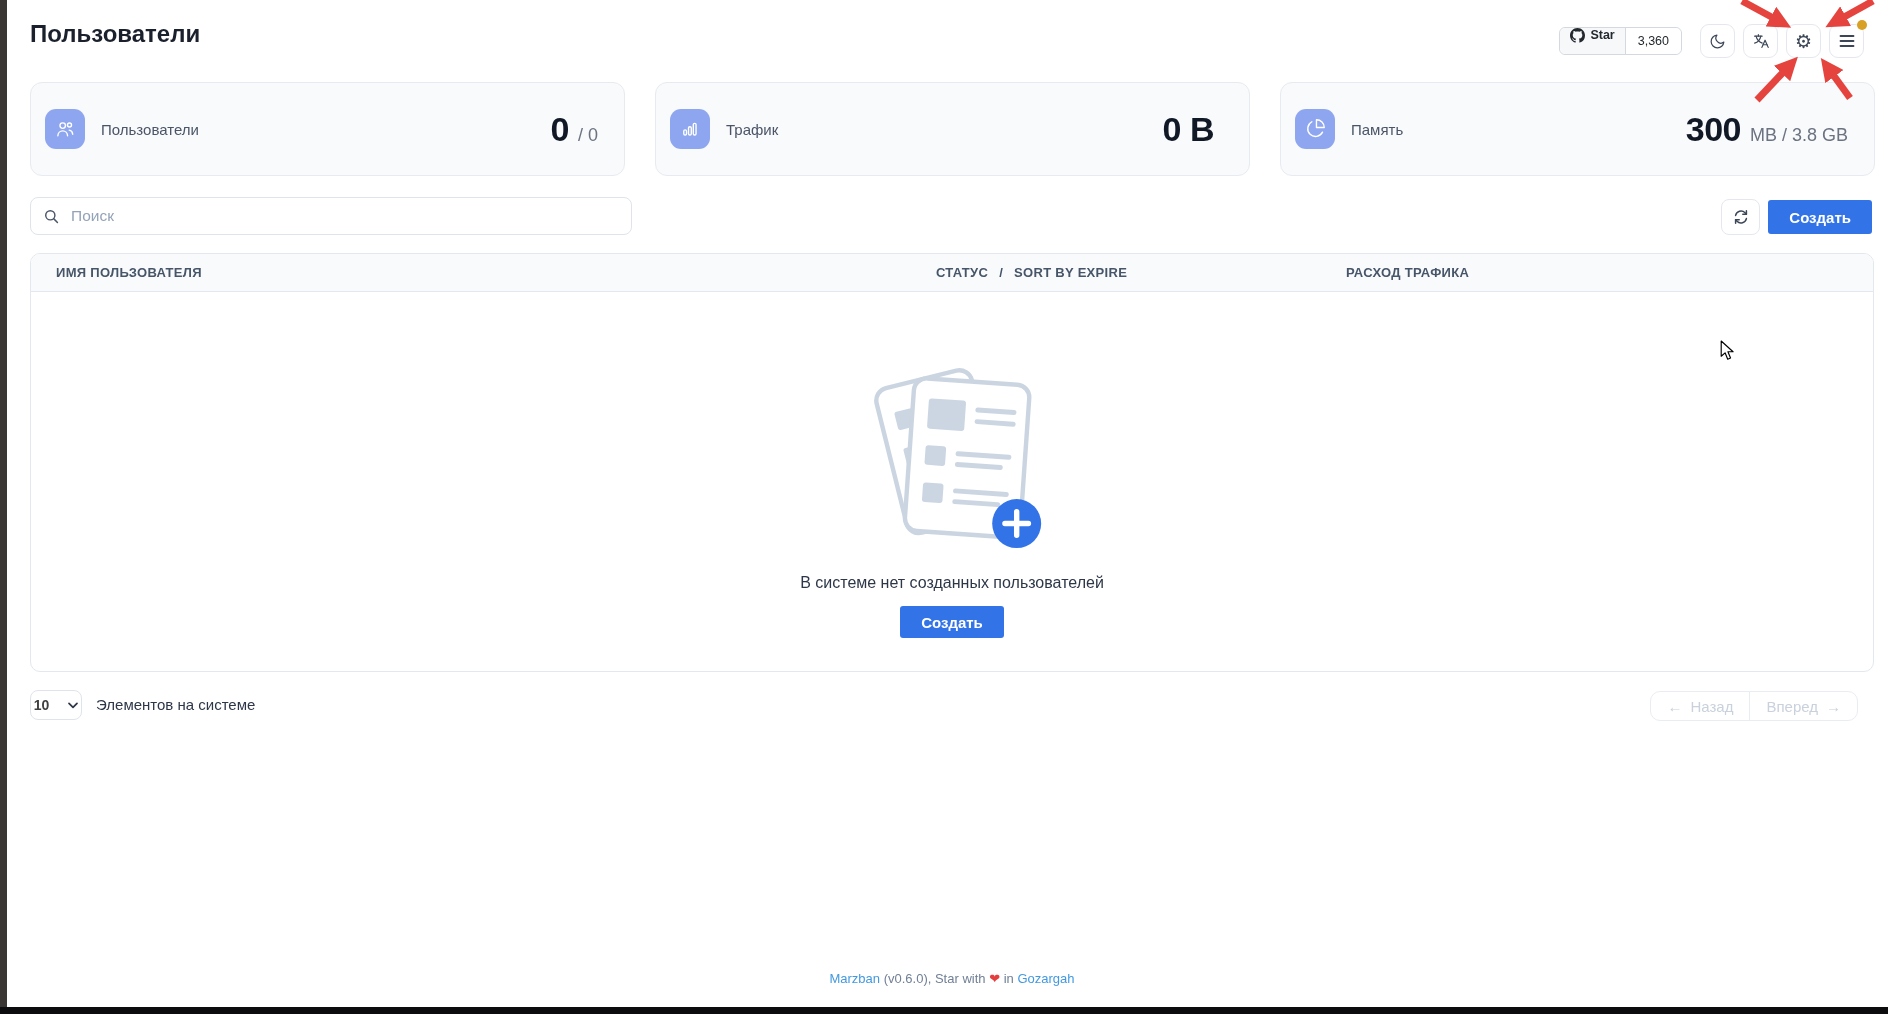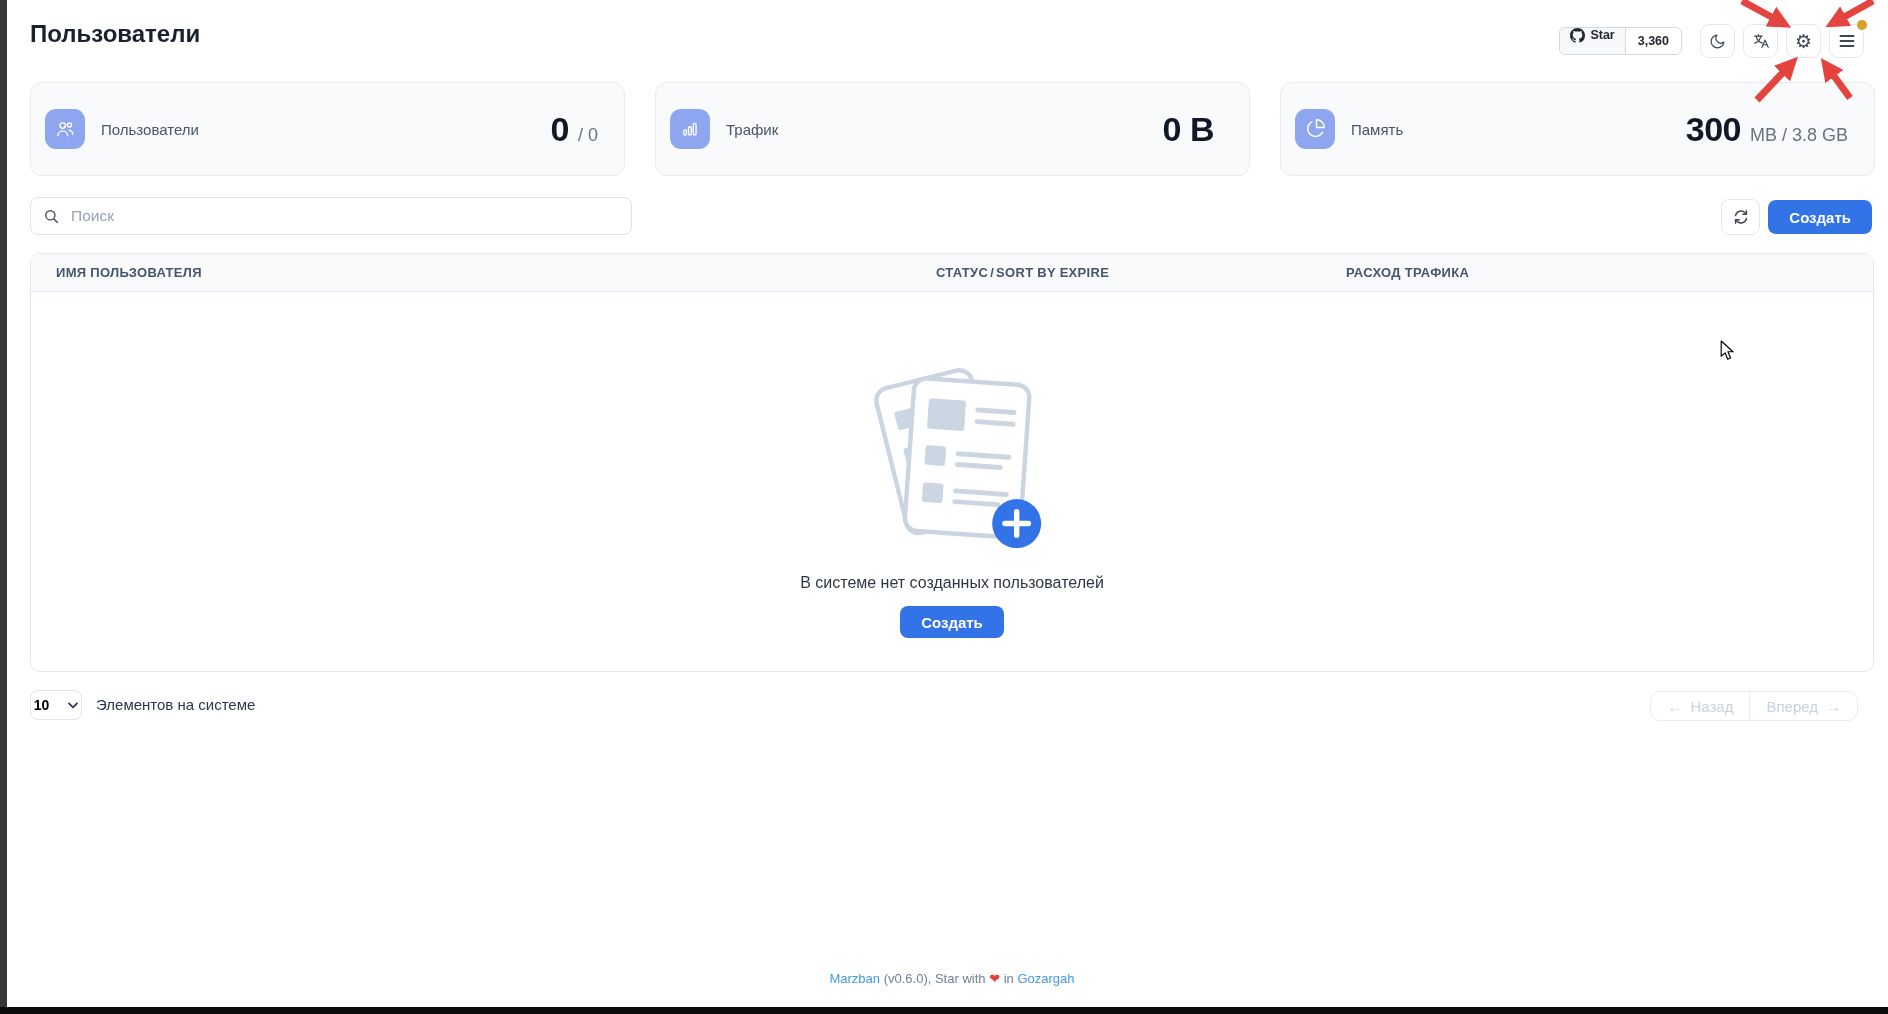--- a/index.html
+++ b/index.html
@@ -8,57 +8,57 @@
 
   .left-strip{position:absolute;left:0;top:0;width:7px;height:1014px;background:#3a3633;}
   .bottom-bar{position:absolute;left:0;bottom:0;width:1888px;height:7px;background:#0c0c0e;}
 
   .page-title{position:absolute;left:30px;top:20px;font-size:24px;font-weight:700;color:#1a202c;}
 
   
   .header-right{position:absolute;top:25px;right:24px;display:flex;align-items:center;gap:8px;height:32px;}
   .gh-group{display:flex;height:26px;border:1px solid #d4d9df;border-radius:6px;overflow:visible;margin-right:10px;align-self:center;background:#fff;}
   .gh-star{display:flex;align-items:flex-start;gap:5px;background:#f6f8fa;padding:0 10px;font-size:12.5px;font-weight:600;color:#24292f;border-right:1px solid #d4d9df;border-radius:6px 0 0 6px;cursor:pointer;}
-  .gh-count{display:flex;align-items:center;background:#fff;padding:0 12px;font-size:12.5px;font-weight:700;color:#24292f;border-radius:0 6px 6px 0;cursor:pointer;}
+  .gh-count{display:flex;align-items:center;background:#fff;padding:0 12px;font-size:12.5px;font-weight:400;color:#24292f;border-radius:0 6px 6px 0;cursor:pointer;}
   .icon-btn{position:relative;width:33px;height:32px;border:1px solid #e4e8ee;border-radius:9px;background:#fff;display:flex;align-items:center;justify-content:center;color:#3c4657;cursor:pointer;}
   .gear-glyph{font-family:"DejaVu Sans",sans-serif;font-size:19px;line-height:1;color:#3c4657;}
   .menu-dot{position:absolute;top:-5px;right:-4px;width:10px;height:10px;border-radius:50%;background:#d8a025;}
 
   
   .stats-row{position:absolute;left:30px;top:82px;width:1845px;display:flex;gap:30px;}
   .stat-card{flex:1;height:94px;background:#f9fafb;border:1px solid #e7ebf0;border-radius:12px;display:flex;align-items:center;padding:0 26px 0 14px;box-sizing:border-box;}
   .stat-icon{width:40px;height:40px;border-radius:11px;background:#8ea6ef;display:flex;align-items:center;justify-content:center;margin-right:16px;flex:none;}
   .stat-label{font-size:15px;color:#4a5568;}
   .stat-value-wrap{margin-left:auto;display:flex;align-items:baseline;gap:9px;}
   .stat-value{font-size:34px;font-weight:700;color:#111826;letter-spacing:-.5px;}
   .stat-suffix{font-size:18px;font-weight:500;color:#6b7280;}
 
   
   .search-box{position:absolute;left:30px;top:197px;width:602px;height:38px;border:1px solid #dfe4ea;border-radius:8px;background:#fff;display:flex;align-items:center;box-sizing:border-box;}
   .search-box svg{margin:0 9px 0 12px;flex:none;}
   .search-input{border:none;outline:none;background:transparent;flex:1;height:100%;font-size:15.5px;color:#0f766e;font-family:inherit;}
   .search-input::placeholder{color:#94a3b8;}
   .toolbar-right{position:absolute;top:199px;right:16px;display:flex;gap:8px;align-items:center;}
   .refresh-btn{width:37px;height:34px;border:1px solid #e4e8ee;border-radius:8px;background:#fff;display:flex;align-items:center;justify-content:center;cursor:pointer;color:#3c4657;}
-  .btn-blue{height:34px;border:none;border-radius:8px;background:#3273e8;color:#fff;font-size:15px;font-weight:700;padding:2px 21px;display:flex;align-items:center;cursor:pointer;font-family:inherit;}
+  .btn-blue{height:34px;border:none;border-radius:3px;background:#3273e8;color:#fff;font-size:15px;font-weight:700;padding:2px 21px;display:flex;align-items:center;cursor:pointer;font-family:inherit;}
 
   
   .users-table{position:absolute;left:30px;top:253px;width:1844px;height:419px;border:1px solid #e3e8ee;border-radius:10px;background:#fff;box-sizing:border-box;overflow:hidden;}
   .thead{position:relative;height:37px;background:#f8fafc;border-bottom:1px solid #e3e8ee;}
   .th{position:absolute;top:0;line-height:37px;font-size:13px;font-weight:700;color:#475569;letter-spacing:.3px;cursor:pointer;}
   .th-username{left:25px;}
-  .th-status{left:905px;display:flex;gap:2px;}
+  .th-status{left:905px;display:flex;gap:11px;}
   .th-status .slash{color:#475569;cursor:default;}
   .th-traffic{left:1315px;}
   .tbody{display:flex;flex-direction:column;align-items:center;padding-top:58px;}
   .empty-text{margin-top:18px;font-size:16px;font-weight:500;color:#2d3748;}
   .empty-create{margin-top:14px;height:32px;}
 
   
-  .select-box{position:absolute;left:30px;top:690px;width:52px;height:30px;border:1px solid #dfe4ea;border-radius:8px;background:#fff;display:flex;align-items:center;justify-content:center;gap:19px;font-size:14px;font-weight:600;color:#000000;cursor:pointer;box-sizing:border-box;}
+  .select-box{position:absolute;left:30px;top:690px;width:52px;height:30px;border:1px solid #dfe4ea;border-radius:8px;background:#fff;display:flex;align-items:center;justify-content:center;gap:19px;font-size:14px;font-weight:600;color:#404040;cursor:pointer;box-sizing:border-box;}
   .per-page-label{position:absolute;left:96px;top:690px;line-height:30px;font-size:15px;color:#2d3748;}
   .nav-group{position:absolute;top:691px;right:30px;height:30px;border:1px solid #e9edf2;border-radius:10px;display:flex;background:#fff;box-sizing:border-box;}
   .nav-btn{display:flex;align-items:center;gap:8px;padding:0 16px;font-size:15px;font-weight:500;color:#c9d1dc;cursor:pointer;background:transparent;border:none;font-family:inherit;}
   .nav-btn.next{border-left:1px solid #e9edf2;}
 
   
   .footer{position:absolute;left:30px;top:971px;width:1844px;text-align:center;font-size:13px;color:#718096;}
   .footer .link{color:#4299e1;cursor:pointer;}
   .footer .heart{color:#e53e3e;font-family:"DejaVu Sans",sans-serif;}
 

